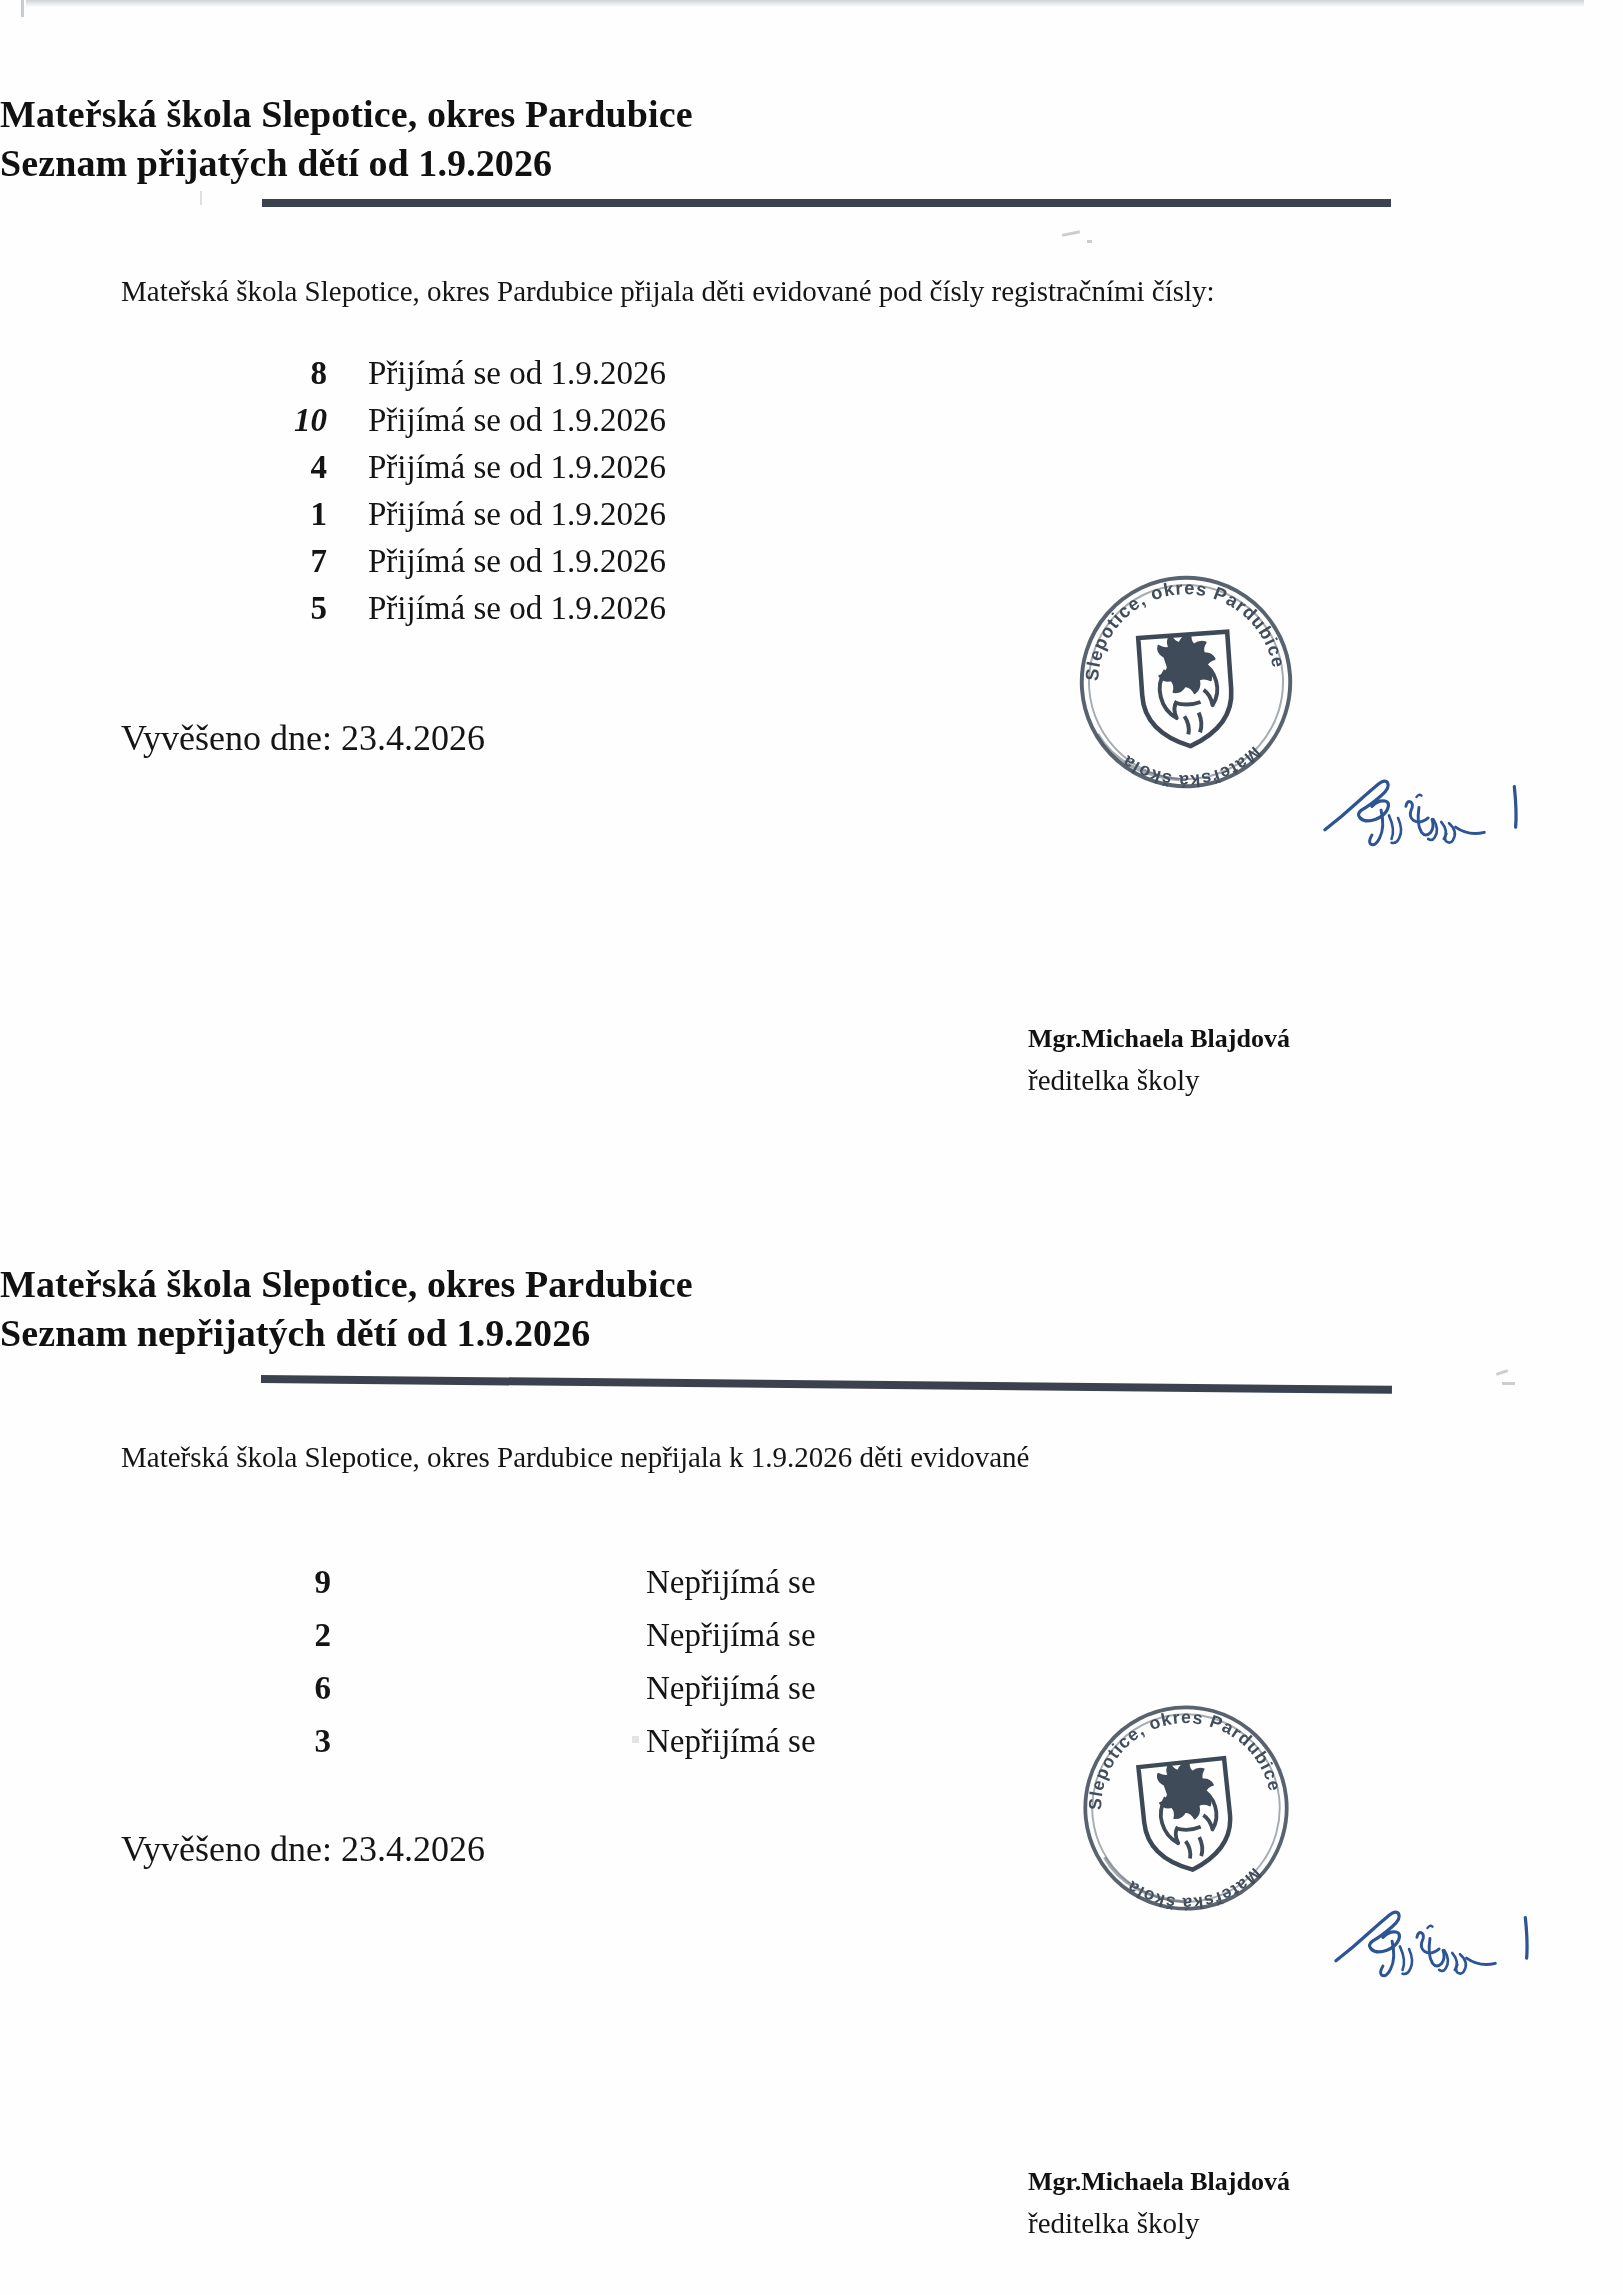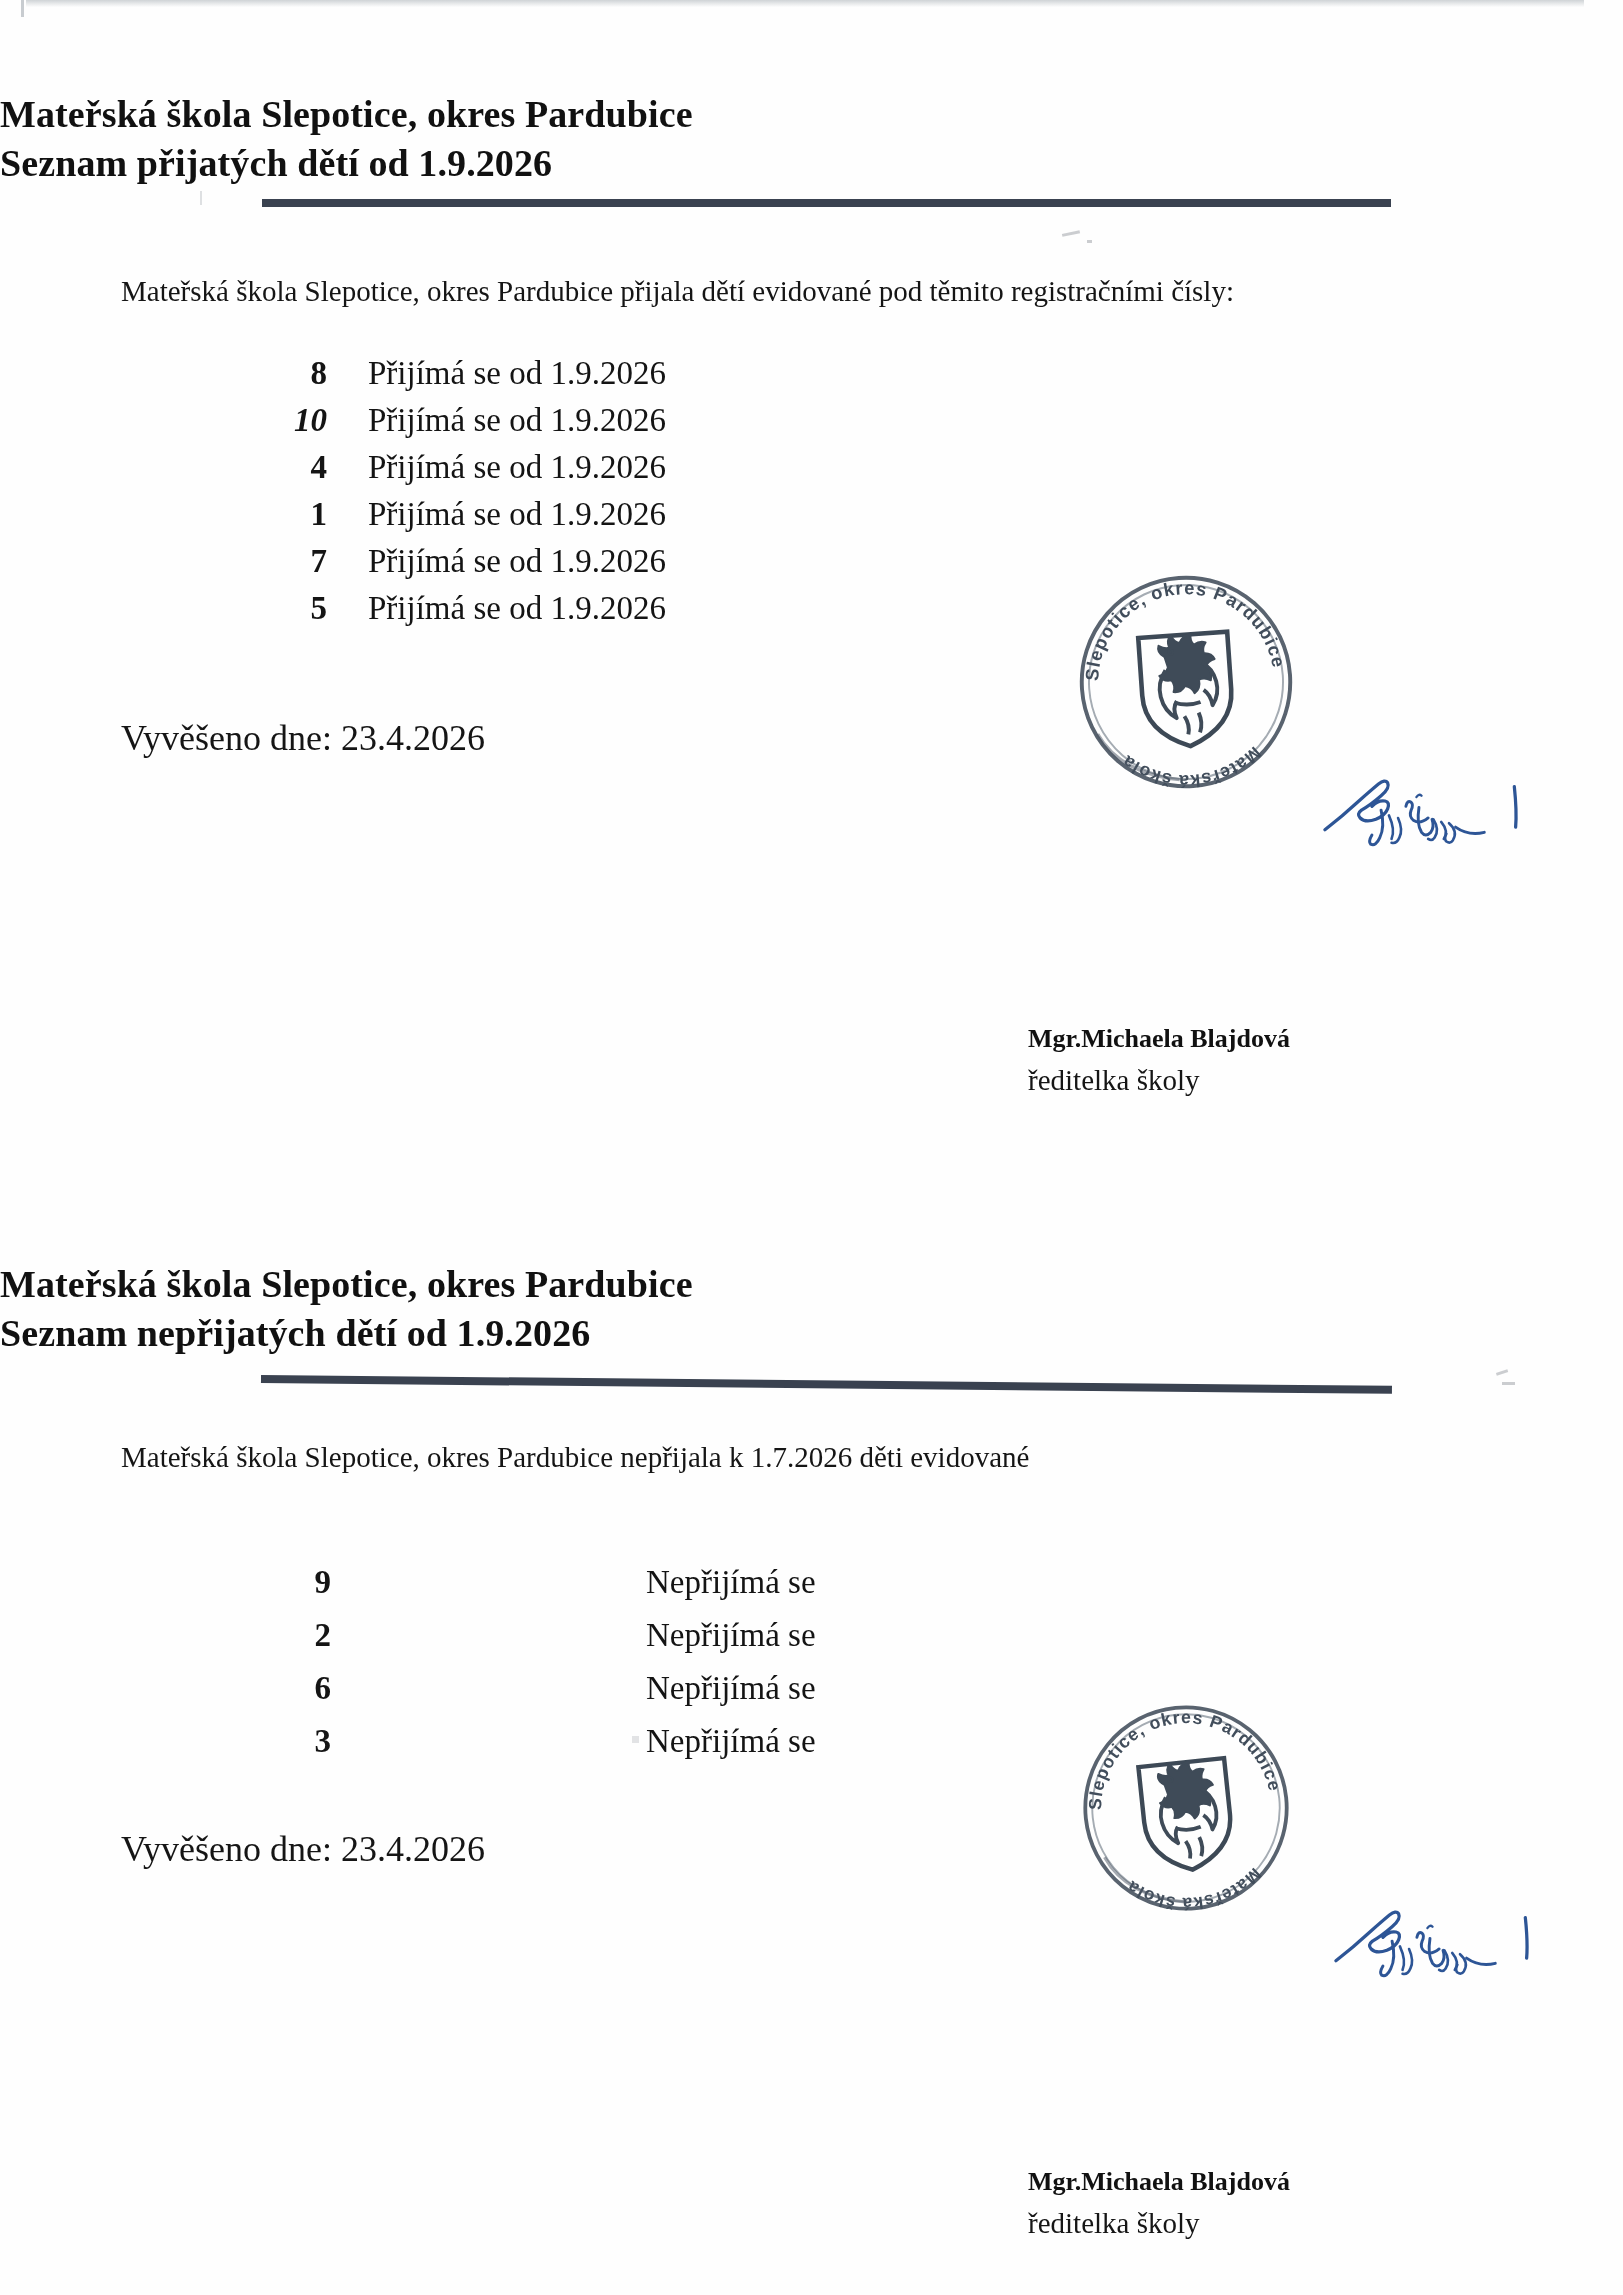--- a/index.html
+++ b/index.html
@@ -128,21 +128,21 @@
       <span class="title-line">Seznam přijatých dětí od 1.9.2026</span>
     </div>
 
     <div class="rule" style="position:absolute; top:187px; left:262px; width:1129px;"></div>
 
     <div class="speckle" style="top:232px; left:1062px; width:18.3px; height:3.3px; transform:rotate(-12deg);"></div>
     <div class="speckle" style="top:240px; left:1087px; width:4.6px; height:3.3px;"></div>
     <div class="speckle" style="top:191px; left:200px; width:2px; height:14.4px; opacity:.45;"></div>
 
     <div class="intro" style="position:absolute; top:270px; left:121px; width:1414px;">
-      <span>Mateřská škola Slepotice, okres Pardubice přijala dětí evidované pod těmito registračními čísly:</span>
+      <span>Mateřská škola Slepotice, okres Pardubice přijala děti evidované pod čísly registračními čísly:</span>
     </div>
 
     <ul class="reg-list" style="position:absolute; top:357px; left:0; width:1623px;">
       <li class="reg-row" style="height:47px;">
         <span class="reg-num" style="width:327px;">8</span>
         <span class="reg-text" style="padding-left:41px;">Přijímá se od 1.9.2026</span>
       </li>
       <li class="reg-row" style="height:47px;">
         <span class="reg-num" style="width:327px;font-style:italic;">10</span>
         <span class="reg-text" style="padding-left:41px;">Přijímá se od 1.9.2026</span>
@@ -241,21 +241,21 @@
       <span class="title-line">Mateřská škola Slepotice, okres Pardubice</span>
       <span class="title-line">Seznam nepřijatých dětí od 1.9.2026</span>
     </div>
 
     <div class="rule skew" style="position:absolute; top:1363px; left:261px; width:1131px;"></div>
 
     <div class="speckle" style="top:1371px; left:1496px; width:11.8px; height:2.6px; transform:rotate(-18deg);"></div>
     <div class="speckle" style="top:1382px; left:1502px; width:13px; height:2.6px;"></div>
 
     <div class="intro" style="position:absolute; top:1435px; left:121px; width:1420px; line-height:1.52;">
-      <span class="title-line">Mateřská škola Slepotice, okres Pardubice nepřijala k 1.7.2026 děti evidované</span>
+      <span class="title-line">Mateřská škola Slepotice, okres Pardubice nepřijala k 1.9.2026 děti evidované</span>
     </div>
 
     <ul class="reg-list" style="position:absolute; top:1566px; left:0; width:1623px;">
       <li class="reg-row" style="height:53px;">
         <span class="reg-num" style="width:331px;">9</span>
         <span class="reg-text" style="padding-left:315px;">Nepřijímá se</span>
       </li>
       <li class="reg-row" style="height:53px;">
         <span class="reg-num" style="width:331px;">2</span>
         <span class="reg-text" style="padding-left:315px;">Nepřijímá se</span>

